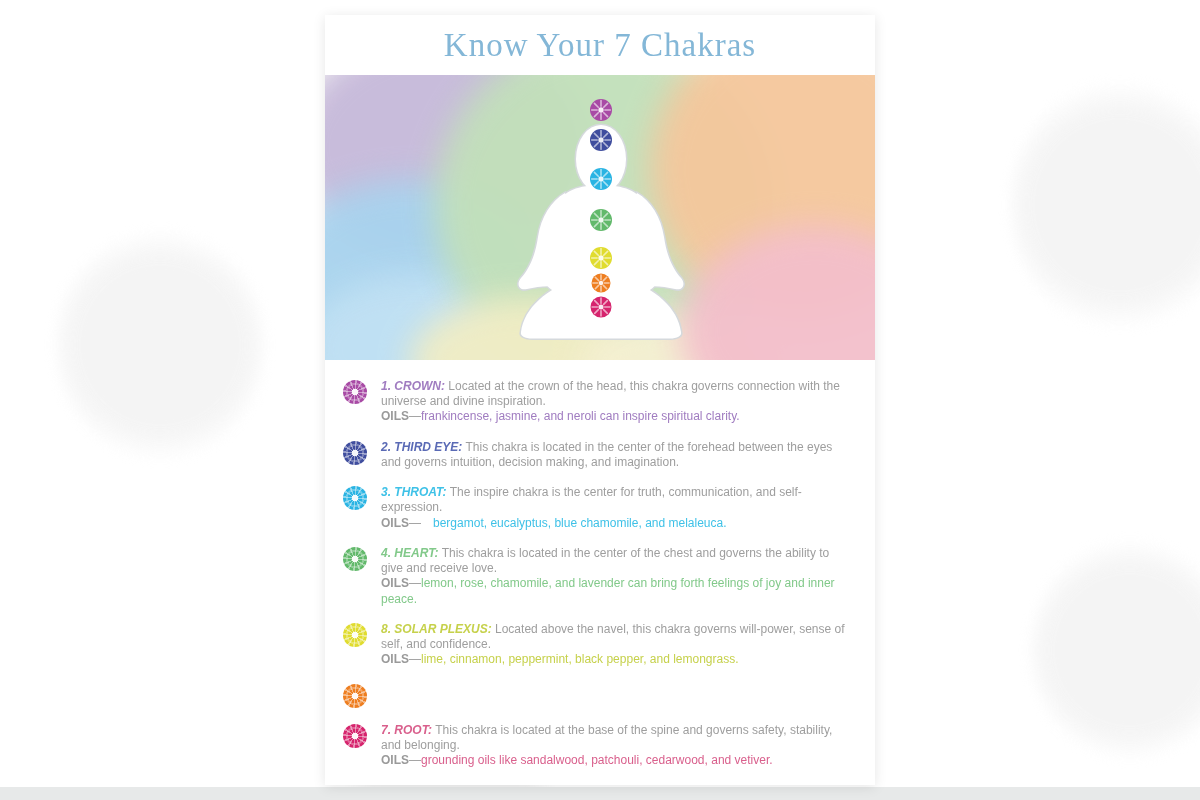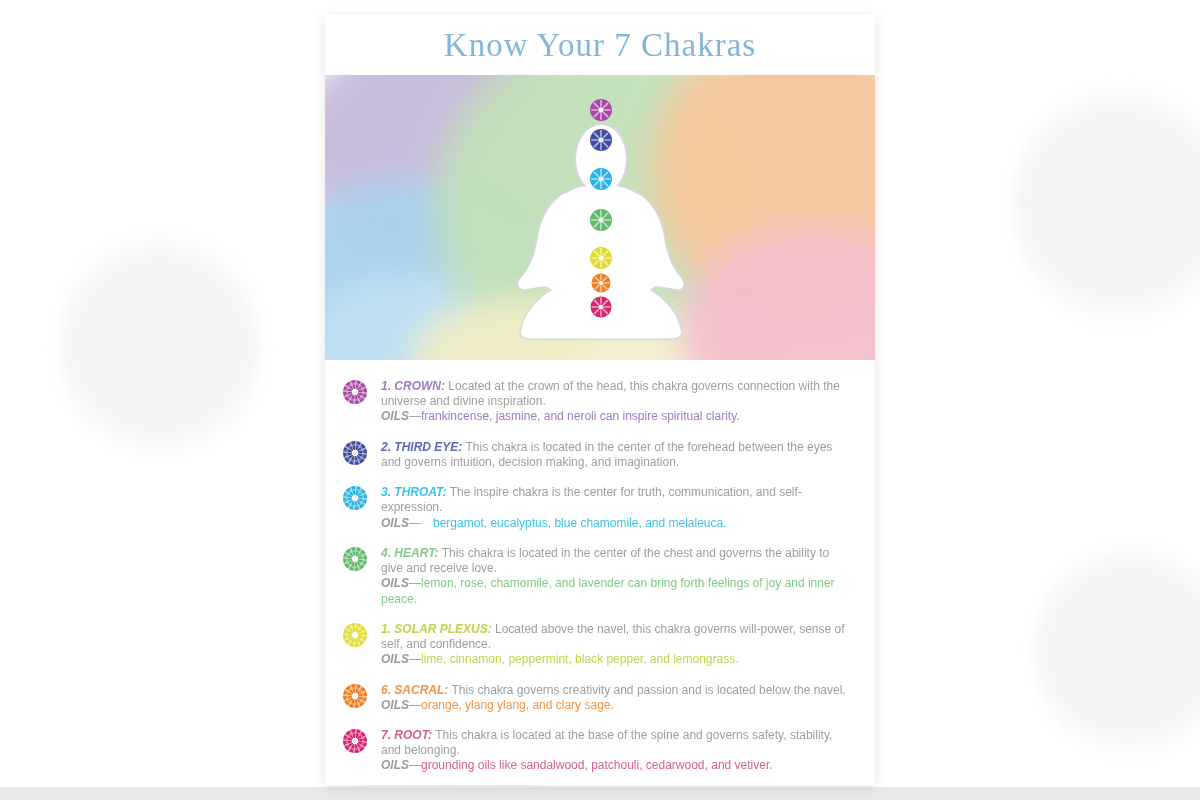--- a/index.html
+++ b/index.html
@@ -44,21 +44,21 @@
   .fig{position:absolute;left:0;top:0;width:550px;height:285px;}
 
   
   .list{position:absolute;left:18px;top:364px;width:505px;}
   .item{display:flex;align-items:flex-start;margin-bottom:15px;}
   .cicon{flex:0 0 24px;width:24px;height:24px;border-radius:50%;margin-right:14px;margin-top:1px;}
   .itext{font-size:12px;line-height:1.27;color:#9e9e9e;}
   .cname{font-style:italic;font-weight:bold;}
   .desc{color:#9e9e9e;}
   .oline{}
-  .olabel{font-style:italic;font-weight:bold;color:#9a9a9a;text-align:right;}
+  .olabel{font-weight:bold;color:#9a9a9a;text-align:right;}
   .osep{color:#9a9a9a;}
   .sku{position:absolute;left:18px;top:751px;font-size:9.5px;color:#a9a9a9;letter-spacing:.3px;margin-top:36px;}
 </style>
 </head>
 <body>
 
 <div class="stage">
   <div class="wm wm1"></div>
   <div class="wm wm2"></div>
   <div class="wm wm3"></div>
@@ -211,30 +211,26 @@
         <div class="item">
           <span class="cicon" style="background: radial-gradient(circle, rgba(255, 255, 255, 0.95) 0px, rgba(255, 255, 255, 0.95) 3px, rgba(255, 255, 255, 0) 3.6px), radial-gradient(circle, rgba(255, 255, 255, 0) 0px, rgba(255, 255, 255, 0) 7px, rgba(255, 255, 255, 0.3) 7.5px, rgba(255, 255, 255, 0.3) 9px, rgba(255, 255, 255, 0) 9.5px), repeating-conic-gradient(rgba(255, 255, 255, 0.45) 0deg, rgba(255, 255, 255, 0.45) 10deg, rgba(255, 255, 255, 0) 10deg, rgba(255, 255, 255, 0) 30deg), linear-gradient(rgb(98, 185, 107), rgb(98, 185, 107));"></span>
           <div class="itext">
             <div class="dline"><span class="cname" style="color: rgb(130, 201, 138);">4. HEART:</span><span class="desc"> This chakra is located in the center of the chest and governs the ability to give and receive love.</span></div>
             <div class="oline"><span class="olabel">OILS</span><span class="osep">—</span><span style="color: rgb(130, 201, 138);">lemon, rose, chamomile, and lavender can bring forth feelings of joy and inner peace.</span></div>
           </div>
         </div>
         <div class="item">
           <span class="cicon" style="background: radial-gradient(circle, rgba(255, 255, 255, 0.95) 0px, rgba(255, 255, 255, 0.95) 3px, rgba(255, 255, 255, 0) 3.6px), radial-gradient(circle, rgba(255, 255, 255, 0) 0px, rgba(255, 255, 255, 0) 7px, rgba(255, 255, 255, 0.3) 7.5px, rgba(255, 255, 255, 0.3) 9px, rgba(255, 255, 255, 0) 9.5px), repeating-conic-gradient(rgba(255, 255, 255, 0.45) 0deg, rgba(255, 255, 255, 0.45) 10deg, rgba(255, 255, 255, 0) 10deg, rgba(255, 255, 255, 0) 30deg), linear-gradient(rgb(224, 220, 47), rgb(224, 220, 47));"></span>
           <div class="itext">
-            <div class="dline"><span class="cname" style="color: rgb(198, 209, 75);">1. SOLAR PLEXUS:</span><span class="desc"> Located above the navel, this chakra governs will-power, sense of self, and confidence.</span></div>
+            <div class="dline"><span class="cname" style="color: rgb(198, 209, 75);">8. SOLAR PLEXUS:</span><span class="desc"> Located above the navel, this chakra governs will-power, sense of self, and confidence.</span></div>
             <div class="oline"><span class="olabel">OILS</span><span class="osep">—</span><span style="color: rgb(198, 209, 75);">lime, cinnamon, peppermint, black pepper, and lemongrass.</span></div>
           </div>
         </div>
         <div class="item">
           <span class="cicon" style="background: radial-gradient(circle, rgba(255, 255, 255, 0.95) 0px, rgba(255, 255, 255, 0.95) 3px, rgba(255, 255, 255, 0) 3.6px), radial-gradient(circle, rgba(255, 255, 255, 0) 0px, rgba(255, 255, 255, 0) 7px, rgba(255, 255, 255, 0.3) 7.5px, rgba(255, 255, 255, 0.3) 9px, rgba(255, 255, 255, 0) 9.5px), repeating-conic-gradient(rgba(255, 255, 255, 0.45) 0deg, rgba(255, 255, 255, 0.45) 10deg, rgba(255, 255, 255, 0) 10deg, rgba(255, 255, 255, 0) 30deg), linear-gradient(rgb(238, 126, 32), rgb(238, 126, 32));"></span>
-          <div class="itext">
-            <div class="dline"><span class="cname" style="color: rgb(242, 148, 74);">6. SACRAL:</span><span class="desc"> This chakra governs creativity and passion and is located below the navel.</span></div>
-            <div class="oline"><span class="olabel">OILS</span><span class="osep">—</span><span style="color: rgb(242, 148, 74);">orange, ylang ylang, and clary sage.</span></div>
-          </div>
         </div>
         <div class="item">
           <span class="cicon" style="background: radial-gradient(circle, rgba(255, 255, 255, 0.95) 0px, rgba(255, 255, 255, 0.95) 3px, rgba(255, 255, 255, 0) 3.6px), radial-gradient(circle, rgba(255, 255, 255, 0) 0px, rgba(255, 255, 255, 0) 7px, rgba(255, 255, 255, 0.3) 7.5px, rgba(255, 255, 255, 0.3) 9px, rgba(255, 255, 255, 0) 9.5px), repeating-conic-gradient(rgba(255, 255, 255, 0.45) 0deg, rgba(255, 255, 255, 0.45) 10deg, rgba(255, 255, 255, 0) 10deg, rgba(255, 255, 255, 0) 30deg), linear-gradient(rgb(214, 36, 109), rgb(214, 36, 109));"></span>
           <div class="itext">
             <div class="dline"><span class="cname" style="color: rgb(217, 95, 140);">7. ROOT:</span><span class="desc"> This chakra is located at the base of the spine and governs safety, stability, and belonging.</span></div>
             <div class="oline"><span class="olabel">OILS</span><span class="osep">—</span><span style="color: rgb(217, 95, 140);">grounding oils like sandalwood, patchouli, cedarwood, and vetiver.</span></div>
           </div>
         </div>
       </div>
 

